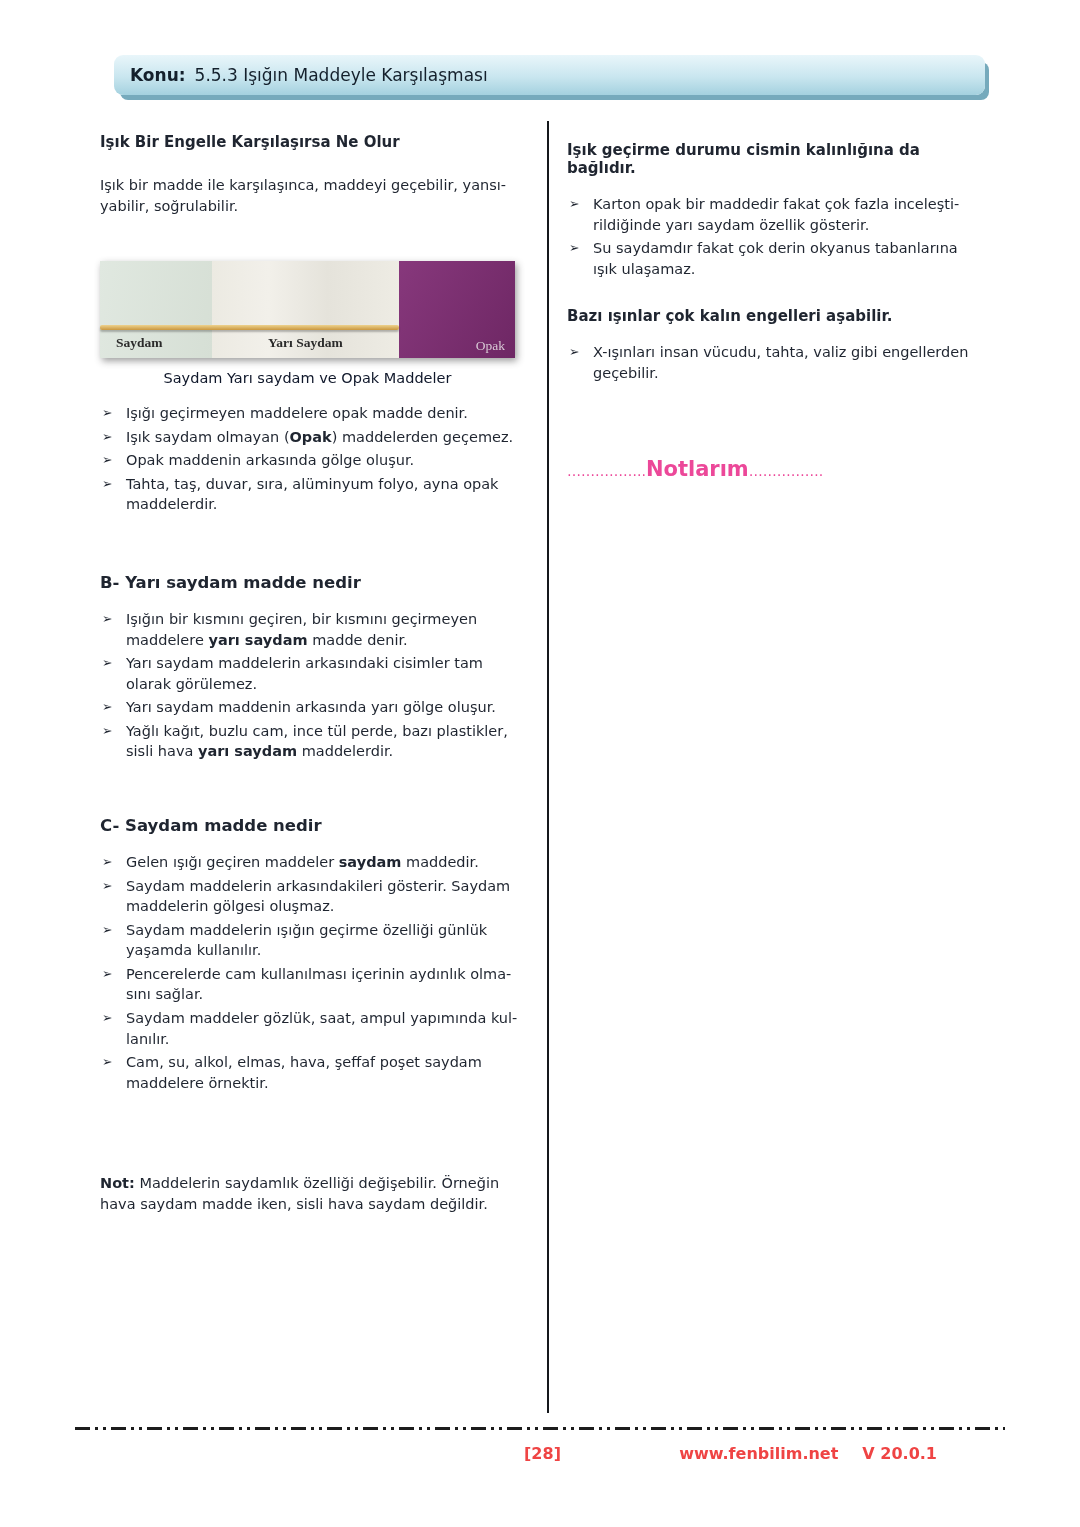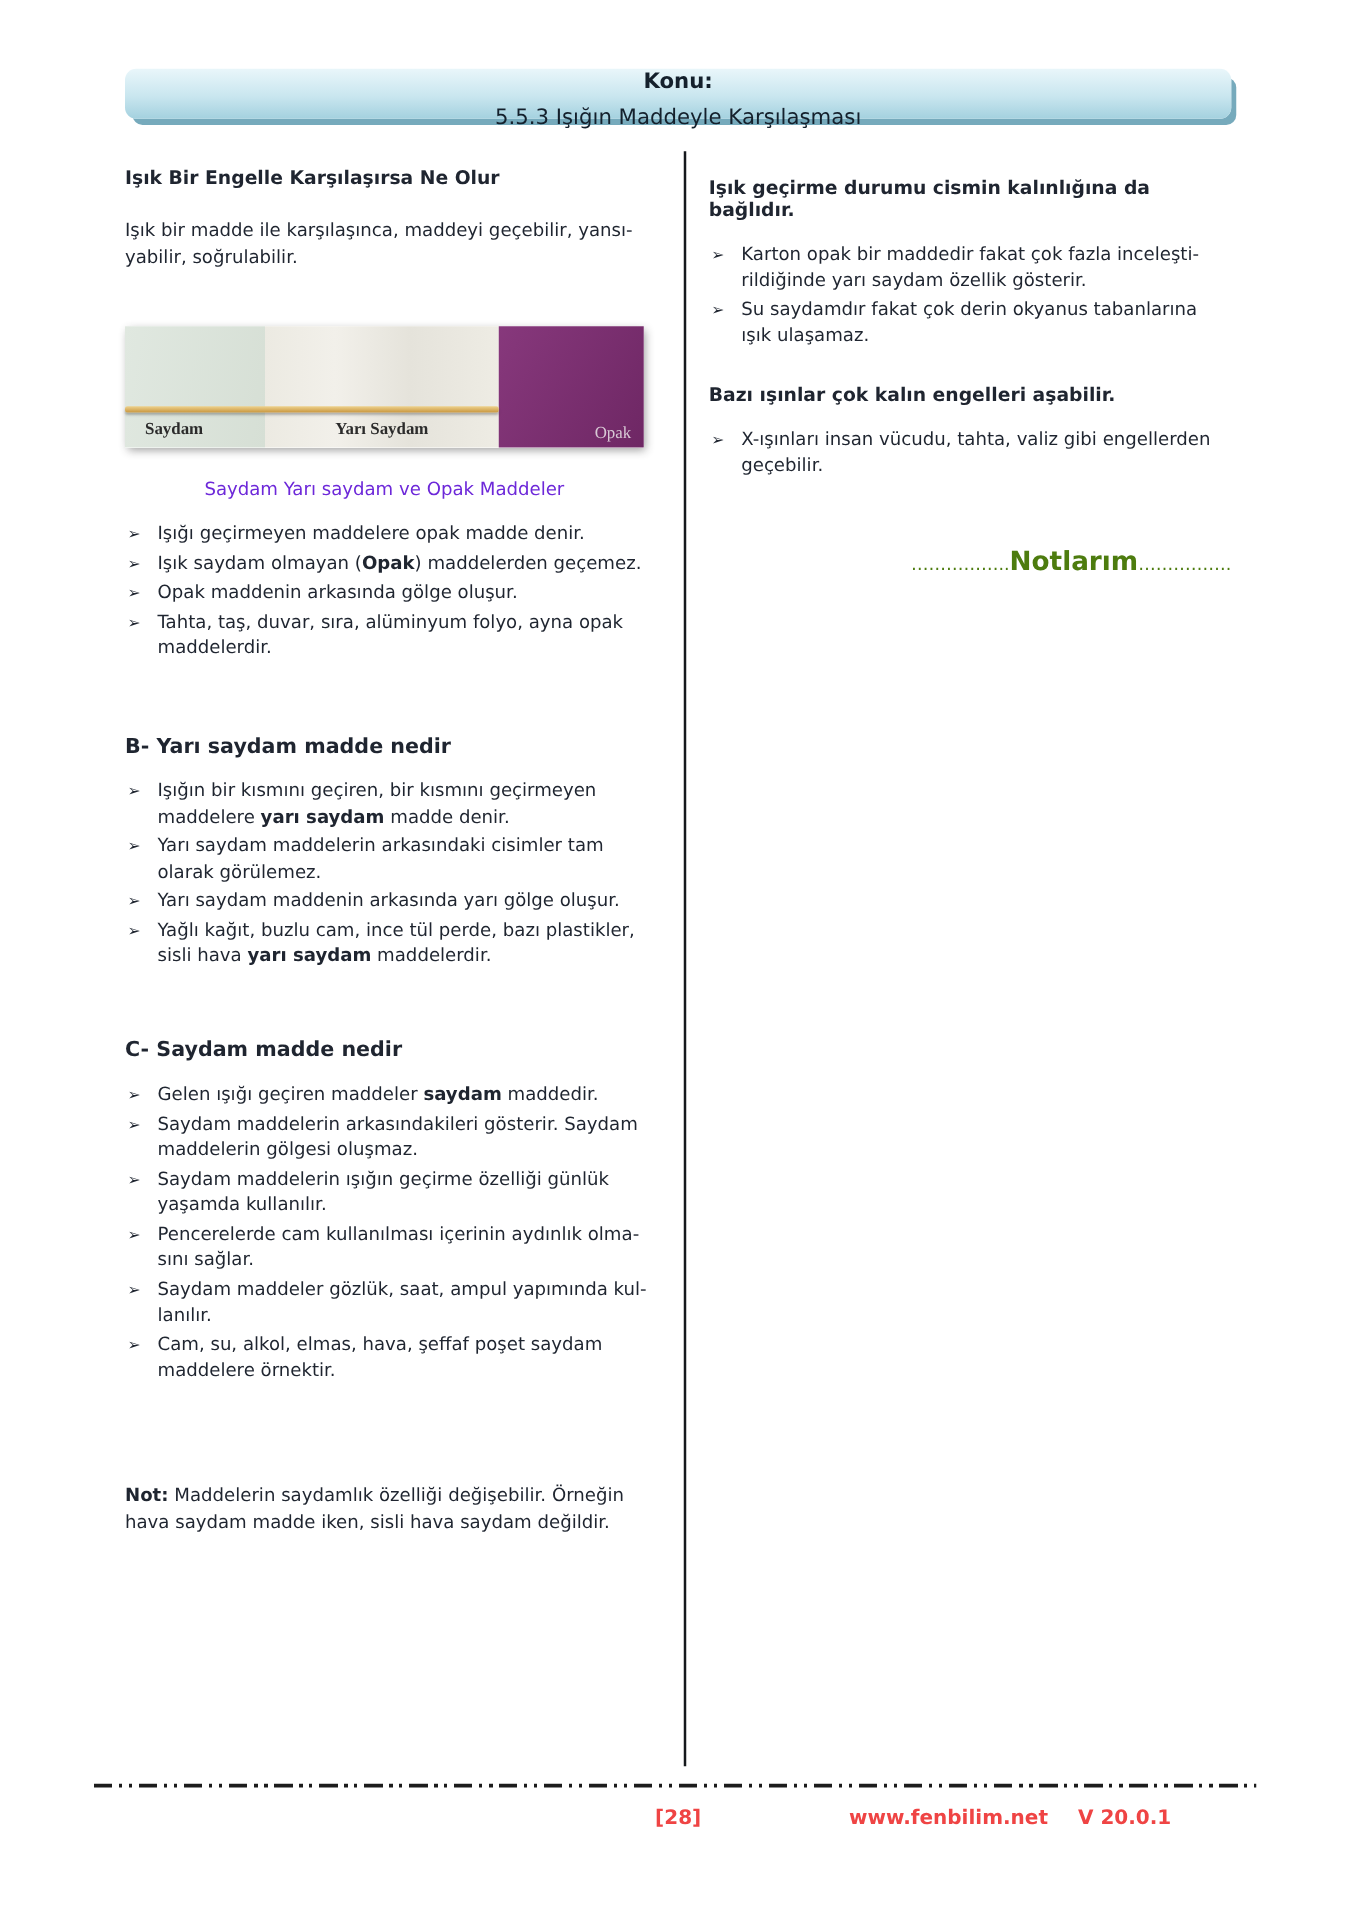--- a/index.html
+++ b/index.html
@@ -8,29 +8,28 @@
     width:1080px;height:1527px;
     box-sizing:border-box;
     padding:55px 95px 0 100px;
     font-family:"DejaVu Sans",sans-serif;
     color:#1f2530;
     background:#ffffff;
     overflow:hidden;
   }
   
   .header-bar{
-    margin-left:0;
+    margin-left:14px;
     height:40px;
     border-radius:9px;
     background:linear-gradient(180deg,#e9f6fa 0%,#c9e6ef 55%,#a4d1df 100%);
     box-shadow:5px 6px 0 -1px #76aabc;
     display:flex;align-items:center;
     padding:0 16px;gap:9px;
     font-size:17px;
-    flex-direction:column;
   }
   .topic-label{font-weight:bold;color:#14202c;}
   .topic-title{font-weight:normal;color:#14202c;}
   
   .content{display:flex;margin-top:26px;min-height:1292px;align-items:stretch;}
   .col-left{flex:none;width:447px;box-sizing:border-box;padding-right:8px;}
   .divider{flex:none;width:2px;background:#15181c;}
   .col-right{flex:1;padding-left:18px;box-sizing:border-box;}
   
   .sub-title{font-size:15px;font-weight:bold;margin:12px 0 0;}
@@ -43,34 +42,34 @@
   .panel-saydam{width:27%;background:linear-gradient(100deg,#e0e8e0 0%,#d6dfd5 100%);}
   .panel-yari{width:45%;background:linear-gradient(90deg,#eceae2 0%,#f2f0ea 30%,#e5e3db 62%,#eeece4 100%);}
   .panel-opak{width:28%;background:linear-gradient(120deg,#87387c 0%,#6e2764 100%);}
   .pencil{position:absolute;left:0;top:64px;width:72%;height:5px;border-radius:2px;
     background:linear-gradient(180deg,#eed28d 0%,#c9973f 100%);
     box-shadow:0 2px 2px rgba(60,60,60,.35);}
   .panel-label{position:absolute;bottom:7px;font-family:"Liberation Serif",serif;font-size:13.5px;font-weight:bold;color:#2b2b2b;white-space:nowrap;}
   .panel-saydam .panel-label{left:16px;}
   .panel-yari .panel-label{left:50%;transform:translateX(-50%);}
   .panel-opak .panel-label{right:10px;bottom:4px;color:#d8c9d5;font-weight:normal;}
-  .figure-caption{text-align:center;font-size:14.5px;margin-top:26px;color:#6d28d9;}
+  .figure-caption{text-align:center;font-size:14.5px;margin-top:12px;color:#0f172a;}
   
   .section-title{font-size:16.5px;font-weight:bold;margin:0;}
   .mt-a{margin-top:38px;}
   .mt-b{margin-top:58px;}
   .mt-c{margin-top:54px;}
   .bullets{list-style:none;margin:17px 0 0;padding:0;font-size:14.5px;line-height:1.42;}
   .bullets li{position:relative;padding-left:26px;margin-bottom:3px;}
   .marker{position:absolute;left:2px;top:1px;font-size:12.5px;color:#1f2530;}
   .note{font-size:14.5px;line-height:1.45;margin:80px 0 0;}
   
   .right-title{font-size:15px;font-weight:bold;margin:20px 0 0;}
   .right-title-2{font-size:15px;font-weight:bold;margin:28px 0 0;}
-  .notes-header{margin-top:54px;text-align:right;font-size:14px;color:#4d7c0f;}
+  .notes-header{margin-top:74px;text-align:left;font-size:14px;color:#ec4899;}
   .notlarim-word{font-size:21px;font-weight:bold;}
   
   .footer{margin-top:14px;}
   .cut-line{height:3px;margin-left:-25px;margin-right:-20px;
     background:repeating-linear-gradient(90deg,
       #1c1c1c 0 15px, transparent 15px 20px,
       #1c1c1c 20px 23px, transparent 23px 28px,
       #1c1c1c 28px 31px, transparent 31px 36px);}
   .footer-row{position:relative;margin-top:14px;height:26px;font-size:16px;font-weight:bold;color:#ef4444;}
   .page-number{position:absolute;left:50%;transform:translateX(-50%);}

